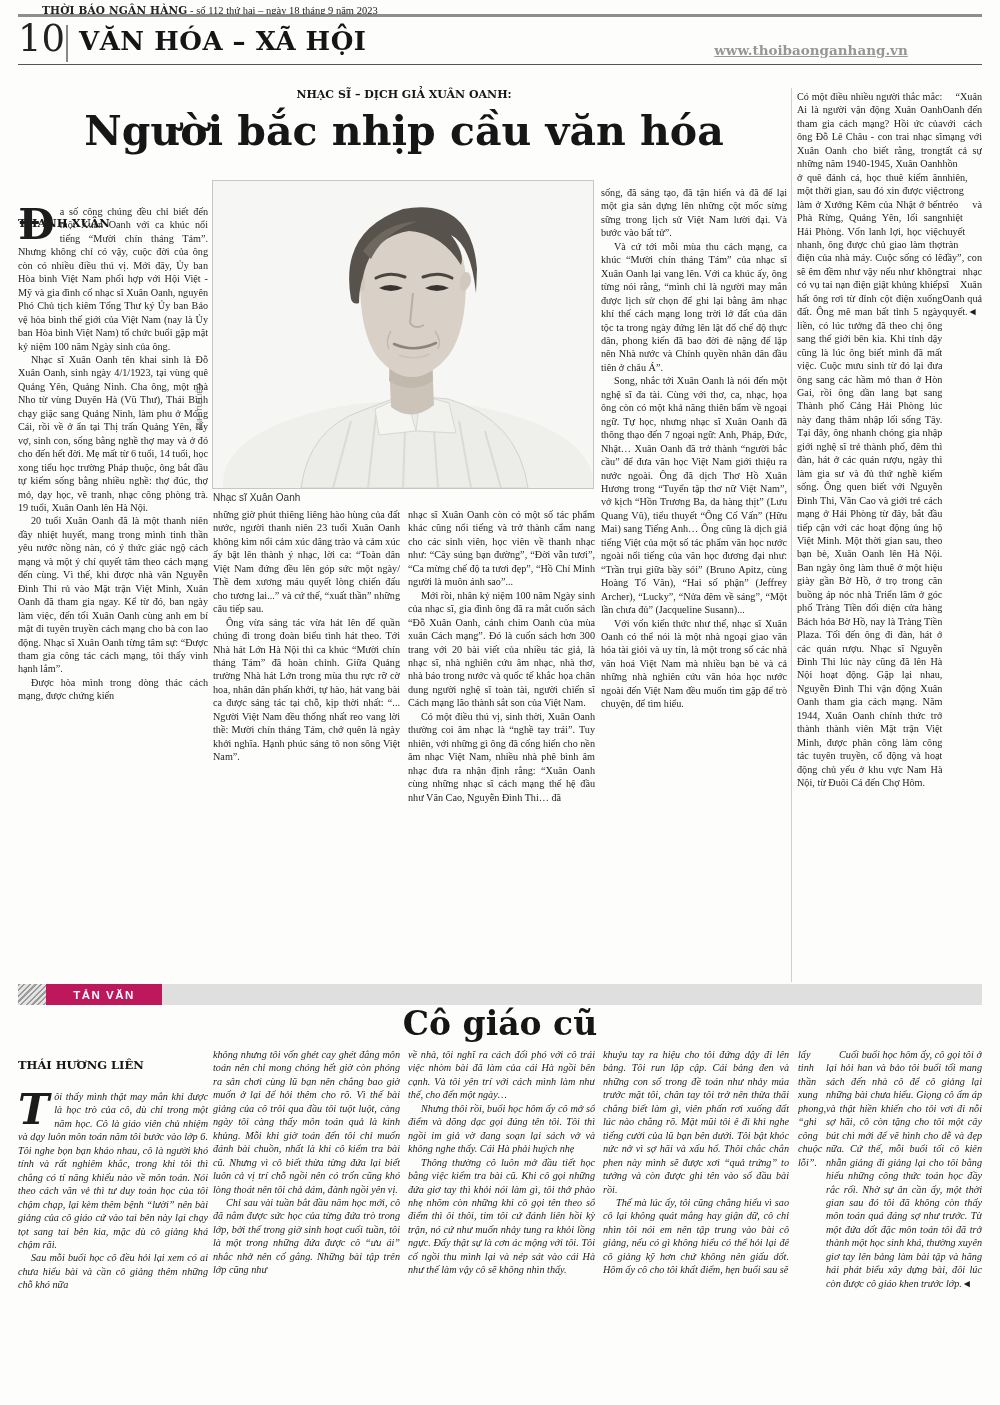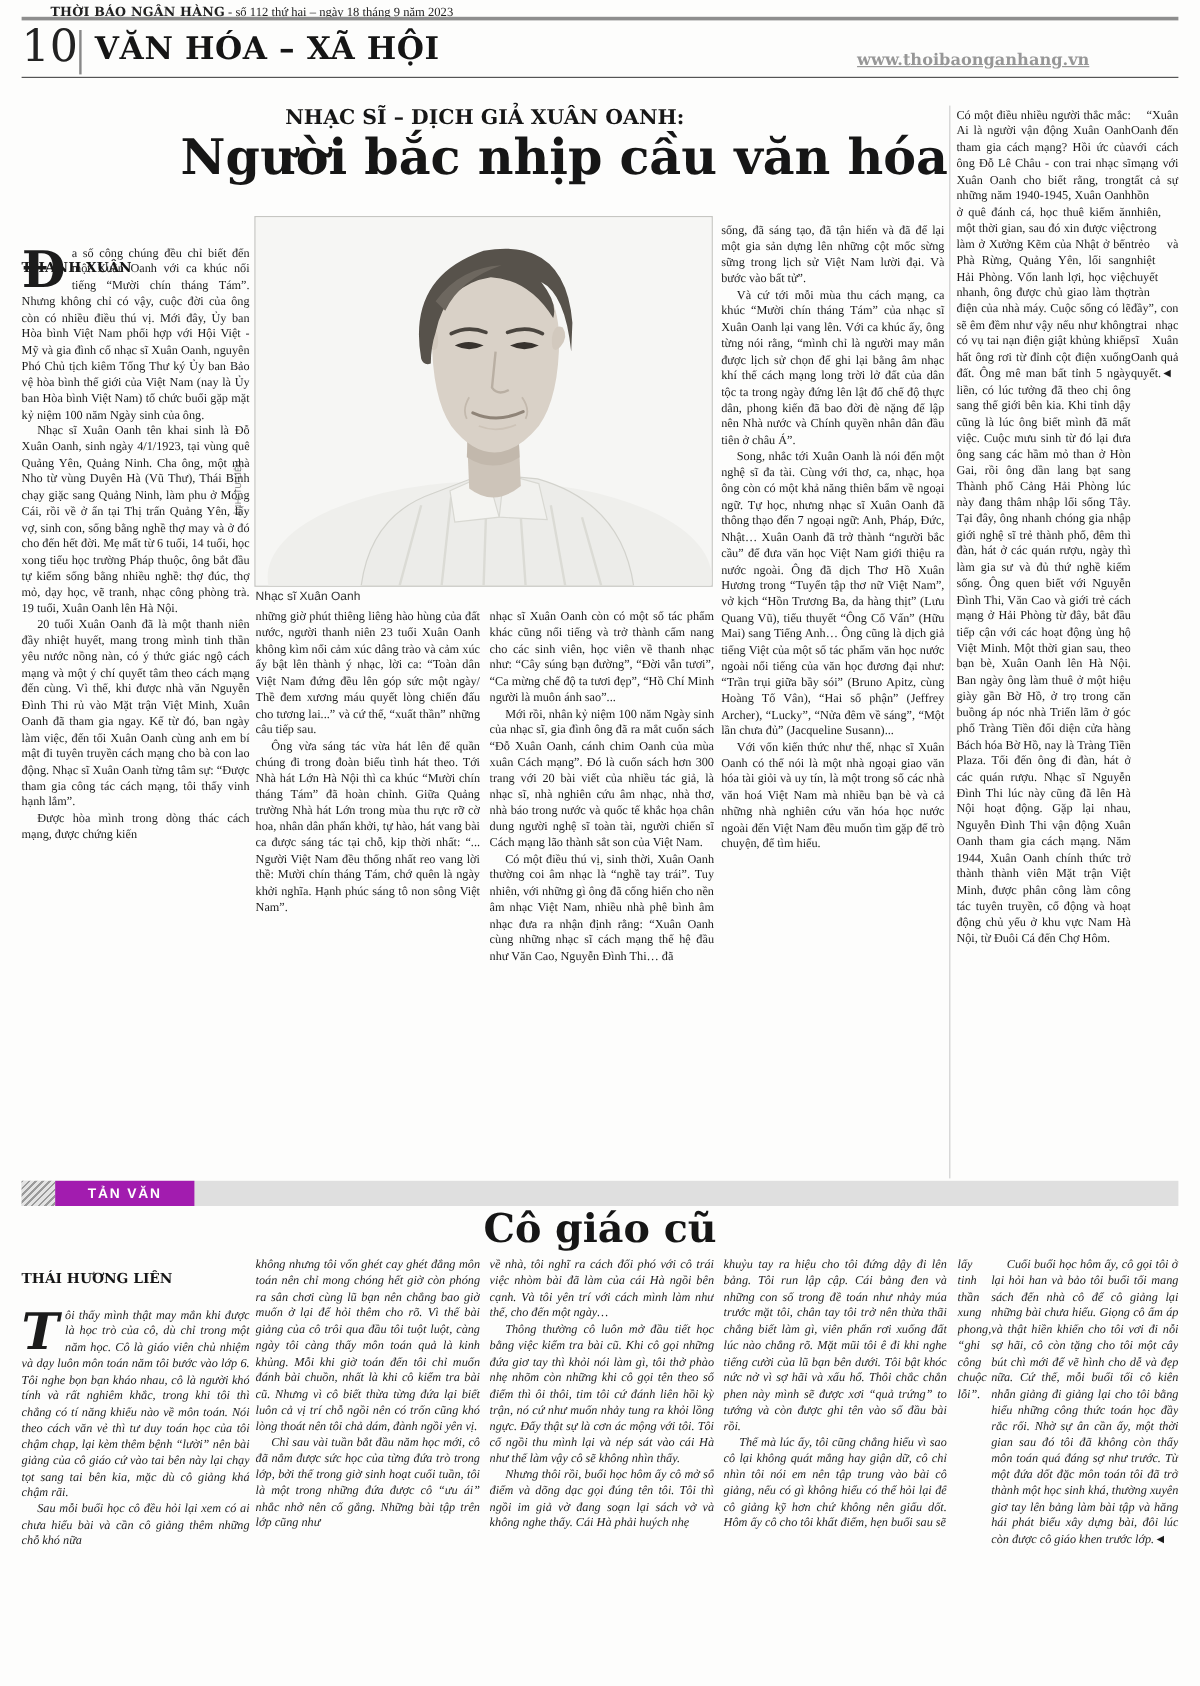--- a/index.html
+++ b/index.html
@@ -11,38 +11,38 @@
   
   .masthead{left:18px;top:4px;width:700px;font-size:10.5px;color:#222;}
   .masthead b{font-family:"DejaVu Serif",serif;font-weight:bold;letter-spacing:.2px;margin-left:24px;}
   .rule-thick{left:18px;top:14px;width:964px;height:3px;background:#8e8e8e;}
   .page-number{left:18px;top:20px;font-family:"DejaVu Serif",serif;font-size:37px;color:#222;line-height:1;}
   .vbar{left:66px;top:25px;width:2px;height:37px;background:#888;}
   .section-title{left:79px;top:26px;font-family:"DejaVu Serif",serif;font-weight:bold;font-size:26px;letter-spacing:.5px;color:#151515;line-height:1.2;}
   .website{left:640px;top:42px;width:342px;text-align:center;font-family:"DejaVu Serif",serif;font-weight:bold;font-size:13.5px;color:#979797;text-decoration:underline;}
   .rule-thin{left:18px;top:64px;width:964px;height:1px;background:#555;}
   
-  .kicker{left:18px;top:88px;width:772px;text-align:center;font-family:"DejaVu Serif",serif;font-weight:bold;font-size:17px;color:#161616;}
-  .headline{left:18px;top:108px;width:772px;text-align:right;font-family:"DejaVu Serif",serif;font-weight:bold;font-size:41px;color:#161616;line-height:1.15;}
+  .kicker{left:18px;top:88px;width:772px;text-align:center;font-family:"DejaVu Serif",serif;font-weight:bold;font-size:11px;color:#161616;}
+  .headline{left:18px;top:108px;width:772px;text-align:center;font-family:"DejaVu Serif",serif;font-weight:bold;font-size:41px;color:#161616;line-height:1.15;}
   .author{font-family:"DejaVu Serif",serif;font-weight:bold;font-size:11.5px;color:#161616;}
   .bodytext{font-size:10.2px;line-height:13.45px;text-align:justify;}
   .bodytext p{margin:0;text-indent:13px;}
   .bodytext p.noindent{text-indent:0;}
   .col{overflow:hidden;}
   .colflex{display:flex;}
   .colflex .grow{flex:1 1 auto;overflow:hidden;}
   .dropcap{float:left;font-family:"DejaVu Serif",serif;font-weight:bold;font-size:42px;line-height:33px;padding:3px 5px 0 0;}
   .photo-frame{left:212px;top:180px;width:382px;height:309px;border:1px solid #c6c6c2;box-sizing:border-box;background:#f6f6f4;}
   .photo-caption{left:213px;top:492px;font-family:"Liberation Sans",sans-serif;font-size:10px;color:#333;}
   .photo-credit{left:196px;top:430px;font-family:"Liberation Sans",sans-serif;font-size:7px;color:#777;transform:rotate(-90deg);transform-origin:left top;white-space:nowrap;}
   .colsep{left:791px;top:88px;width:1px;height:894px;background:#cfcfcf;}
   
   .band{left:18px;top:984px;width:964px;height:21px;background:#dfdfdf;}
   .hatch{left:18px;top:984px;width:28px;height:21px;background:repeating-linear-gradient(135deg,#9a9a9a 0 1.5px,#e3e3e3 1.5px 4px);}
-  .tag{left:46px;top:984px;width:116px;height:21px;background:#a21caf;color:#fff;font-family:"Liberation Sans",sans-serif;font-weight:bold;font-size:11.5px;letter-spacing:1.5px;display:flex;align-items:center;justify-content:center;}
+  .tag{left:46px;top:984px;width:116px;height:21px;background:#be185d;color:#fff;font-family:"Liberation Sans",sans-serif;font-weight:bold;font-size:11.5px;letter-spacing:1.5px;display:flex;align-items:center;justify-content:center;}
   .essay-headline{left:18px;top:1004px;width:964px;text-align:center;font-family:"DejaVu Serif",serif;font-weight:bold;font-size:33px;color:#161616;}
   .essay .bodytext{font-style:italic;}
   .essay-author{left:18px;top:1058px;}
 </style>
 </head>
 <body>
 
 <div class="abs masthead">
   <b>THỜI BÁO NGÂN HÀNG</b><span> - số 112 thứ hai – ngày 18 tháng 9 năm 2023</span>
 </div>
@@ -138,22 +138,22 @@
     <p>Sau mỗi buổi học cô đều hỏi lại xem có ai chưa hiểu bài và cần cô giảng thêm những chỗ khó nữa</p>
   </div>
 
   <div class="abs col bodytext" style="left:213px;top:1048px;width:187px;height:355px;">
     <p class="noindent">không nhưng tôi vốn ghét cay ghét đắng môn toán nên chỉ mong chóng hết giờ còn phóng ra sân chơi cùng lũ bạn nên chẳng bao giờ muốn ở lại để hỏi thêm cho rõ. Vì thế bài giảng của cô trôi qua đầu tôi tuột luột, càng ngày tôi càng thấy môn toán quả là kinh khủng. Mỗi khi giờ toán đến tôi chỉ muốn đánh bài chuồn, nhất là khi cô kiểm tra bài cũ. Nhưng vì cô biết thừa từng đứa lại biết luôn cả vị trí chỗ ngồi nên có trốn cũng khó lòng thoát nên tôi chả dám, đành ngồi yên vị.</p>
     <p>Chỉ sau vài tuần bắt đầu năm học mới, cô đã nắm được sức học của từng đứa trò trong lớp, bởi thế trong giờ sinh hoạt cuối tuần, tôi là một trong những đứa được cô “ưu ái” nhắc nhở nên cố gắng. Những bài tập trên lớp cũng như</p>
   </div>
 
   <div class="abs col bodytext" style="left:408px;top:1048px;width:187px;height:355px;">
     <p class="noindent">về nhà, tôi nghĩ ra cách đối phó với cô trái việc nhòm bài đã làm của cái Hà ngồi bên cạnh. Và tôi yên trí với cách mình làm như thế, cho đến một ngày…</p>
+    <p>Nhưng thôi rồi, buổi học hôm ấy cô mở sổ điểm và dõng dạc gọi đúng tên tôi. Tôi thì ngồi im giả vờ đang soạn lại sách vở và không nghe thấy. Cái Hà phải huých nhẹ</p>
     <p>Thông thường cô luôn mở đầu tiết học bằng việc kiểm tra bài cũ. Khi cô gọi những đứa giơ tay thì khỏi nói làm gì, tôi thở phào nhẹ nhõm còn những khi cô gọi tên theo số điểm thì ôi thôi, tim tôi cứ đánh liên hồi kỳ trận, nó cứ như muốn nhảy tung ra khỏi lồng ngực. Đấy thật sự là cơn ác mộng với tôi. Tôi cố ngồi thu mình lại và nép sát vào cái Hà như thế làm vậy cô sẽ không nhìn thấy.</p>
-    <p>Nhưng thôi rồi, buổi học hôm ấy cô mở sổ điểm và dõng dạc gọi đúng tên tôi. Tôi thì ngồi im giả vờ đang soạn lại sách vở và không nghe thấy. Cái Hà phải huých nhẹ</p>
   </div>
 
   <div class="abs col bodytext" style="left:603px;top:1048px;width:186px;height:355px;">
     <p class="noindent">khuỷu tay ra hiệu cho tôi đứng dậy đi lên bảng. Tôi run lập cập. Cái bảng đen và những con số trong đề toán như nhảy múa trước mặt tôi, chân tay tôi trở nên thừa thãi chẳng biết làm gì, viên phấn rơi xuống đất lúc nào chẳng rõ. Mặt mũi tôi ê đi khi nghe tiếng cười của lũ bạn bên dưới. Tôi bật khóc nức nở vì sợ hãi và xấu hổ. Thôi chắc chắn phen này mình sẽ được xơi “quả trứng” to tướng và còn được ghi tên vào sổ đầu bài rồi.</p>
     <p>Thế mà lúc ấy, tôi cũng chẳng hiểu vì sao cô lại không quát mắng hay giận dữ, cô chỉ nhìn tôi nói em nên tập trung vào bài cô giảng, nếu có gì không hiểu có thể hỏi lại để cô giảng kỹ hơn chứ không nên giấu dốt. Hôm ấy cô cho tôi khất điểm, hẹn buổi sau sẽ</p>
   </div>
 
   <div class="abs col bodytext colflex" style="left:798px;top:1048px;width:184px;height:355px;">
     <p class="noindent">lấy tinh thần xung phong, “ghi công chuộc lỗi”.</p>
     <p class="grow">Cuối buổi học hôm ấy, cô gọi tôi ở lại hỏi han và bảo tôi buổi tối mang sách đến nhà cô để cô giảng lại những bài chưa hiểu. Giọng cô ấm áp và thật hiền khiến cho tôi vơi đi nỗi sợ hãi, cô còn tặng cho tôi một cây bút chì mới để vẽ hình cho dễ và đẹp nữa. Cứ thế, mỗi buổi tối cô kiên nhẫn giảng đi giảng lại cho tôi bằng hiểu những công thức toán học đầy rắc rối. Nhờ sự ân cần ấy, một thời gian sau đó tôi đã không còn thấy môn toán quá đáng sợ như trước. Từ một đứa dốt đặc môn toán tôi đã trở thành một học sinh khá, thường xuyên giơ tay lên bảng làm bài tập và hăng hái phát biểu xây dựng bài, đôi lúc còn được cô giáo khen trước lớp.◄</p>

